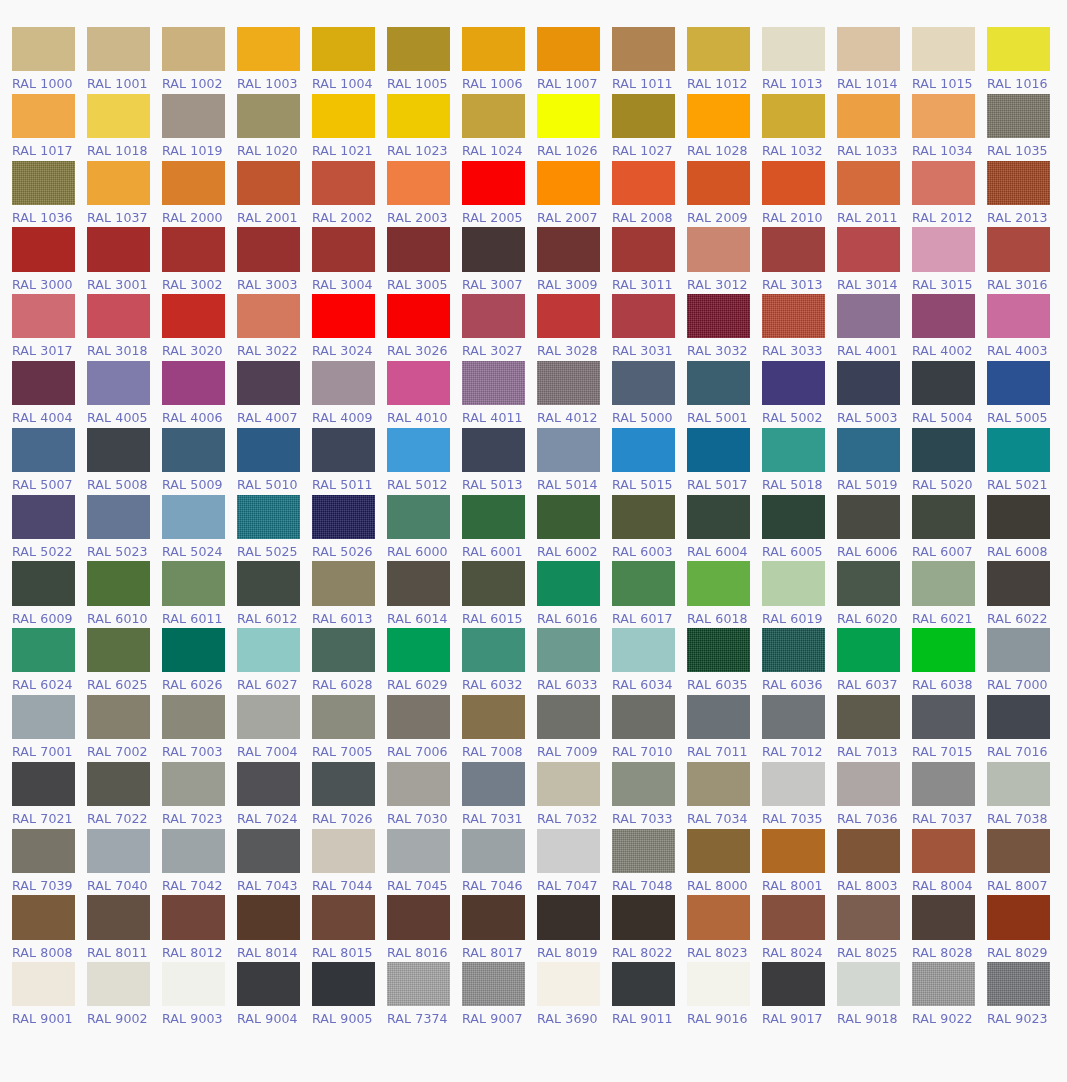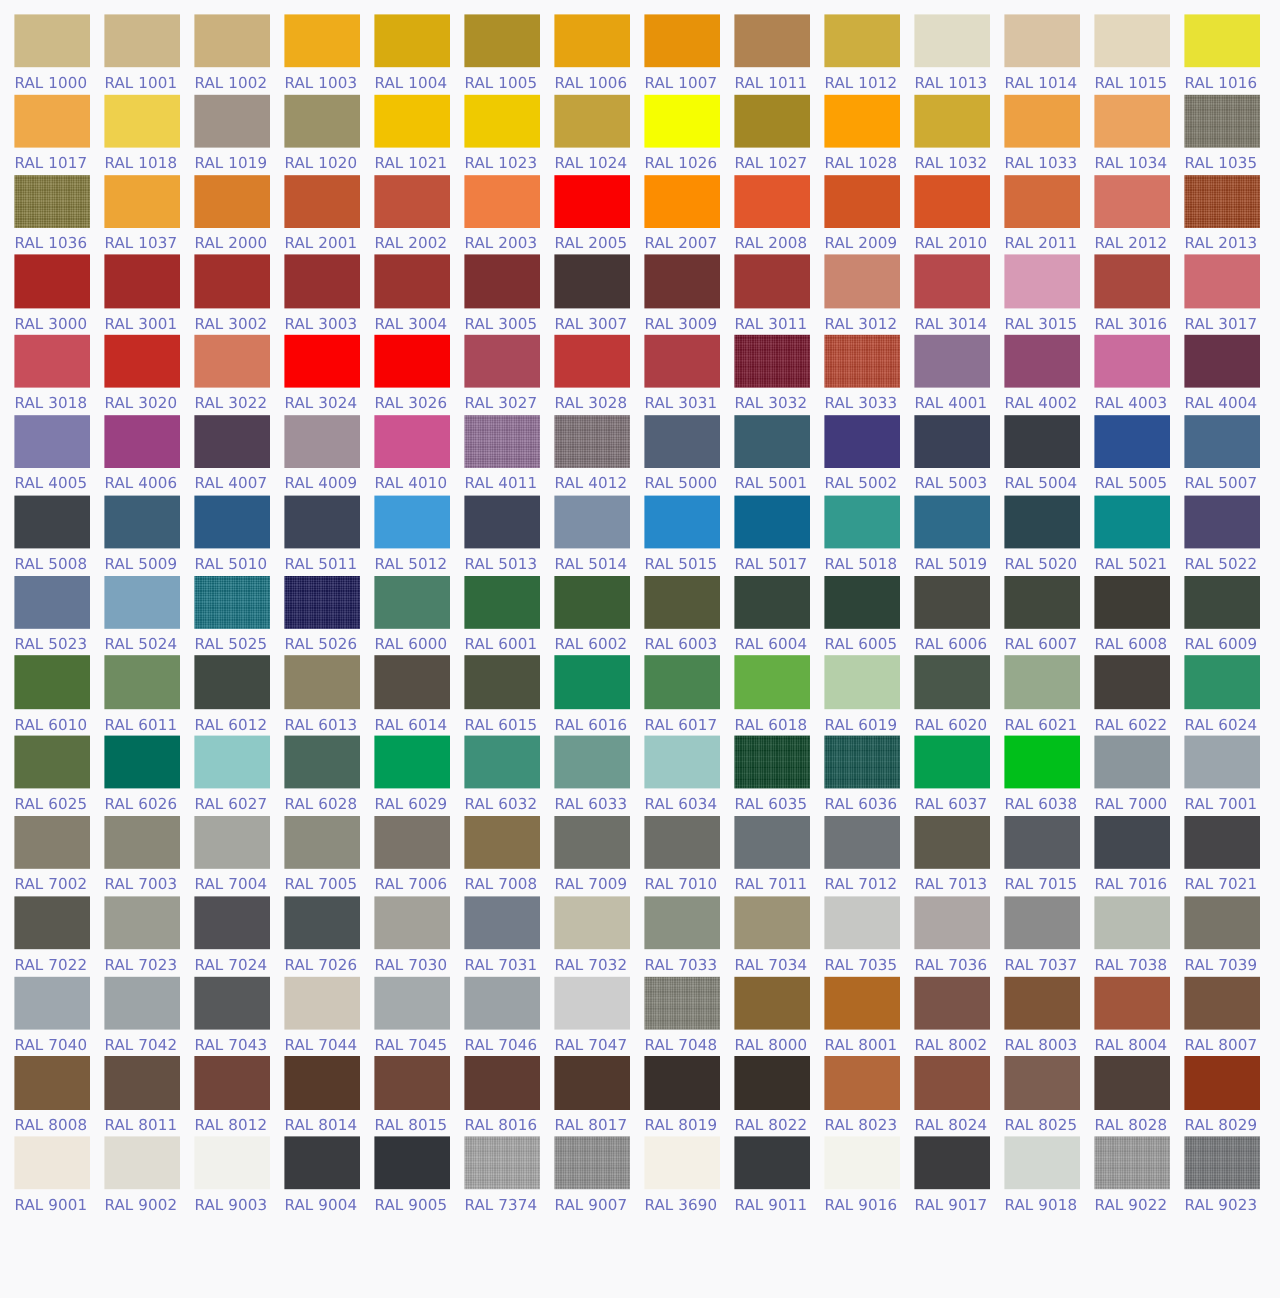--- a/index.html
+++ b/index.html
@@ -12,21 +12,21 @@
     width: 1067px;
     height: 1082px;
     font-family: "DejaVu Sans", "Liberation Sans", sans-serif;
     overflow: hidden;
   }
   #swatch-grid {
     display: grid;
     grid-template-columns: repeat(14, 75px);
     grid-auto-rows: 66.8px;
     padding-left: 12px;
-    padding-top: 9px;
+    padding-top: 24px;
     box-sizing: border-box;
   }
   .swatch-cell {
     width: 75px;
     height: 66.8px;
     display: flex;
     flex-direction: column;
     align-items: flex-start;
   }
   .swatch-chip {
@@ -266,20 +266,24 @@
     </div>
     <div class="swatch-cell">
       <div class="swatch-chip" style="background-color: rgb(158, 57, 53);"></div>
       <div class="swatch-label">RAL 3011</div>
     </div>
     <div class="swatch-cell">
       <div class="swatch-chip" style="background-color: rgb(202, 134, 112);"></div>
       <div class="swatch-label">RAL 3012</div>
     </div>
     <div class="swatch-cell">
+      <div class="swatch-chip" style="background-color: rgb(156, 65, 62);"></div>
+      <div class="swatch-label">RAL 3013</div>
+    </div>
+    <div class="swatch-cell">
       <div class="swatch-chip" style="background-color: rgb(182, 73, 76);"></div>
       <div class="swatch-label">RAL 3014</div>
     </div>
     <div class="swatch-cell">
       <div class="swatch-chip" style="background-color: rgb(215, 154, 181);"></div>
       <div class="swatch-label">RAL 3015</div>
     </div>
     <div class="swatch-cell">
       <div class="swatch-chip" style="background-color: rgb(169, 73, 63);"></div>
       <div class="swatch-label">RAL 3016</div>
@@ -768,24 +772,20 @@
       <div class="swatch-chip metallic" style="background-color: rgb(129, 129, 118);"></div>
       <div class="swatch-label">RAL 7048</div>
     </div>
     <div class="swatch-cell">
       <div class="swatch-chip" style="background-color: rgb(133, 102, 52);"></div>
       <div class="swatch-label">RAL 8000</div>
     </div>
     <div class="swatch-cell">
       <div class="swatch-chip" style="background-color: rgb(176, 105, 35);"></div>
       <div class="swatch-label">RAL 8001</div>
-    </div>
-    <div class="swatch-cell">
-      <div class="swatch-chip" style="background-color: rgb(122, 84, 73);"></div>
-      <div class="swatch-label">RAL 8002</div>
     </div>
     <div class="swatch-cell">
       <div class="swatch-chip" style="background-color: rgb(126, 85, 55);"></div>
       <div class="swatch-label">RAL 8003</div>
     </div>
     <div class="swatch-cell">
       <div class="swatch-chip" style="background-color: rgb(161, 86, 60);"></div>
       <div class="swatch-label">RAL 8004</div>
     </div>
     <div class="swatch-cell">

